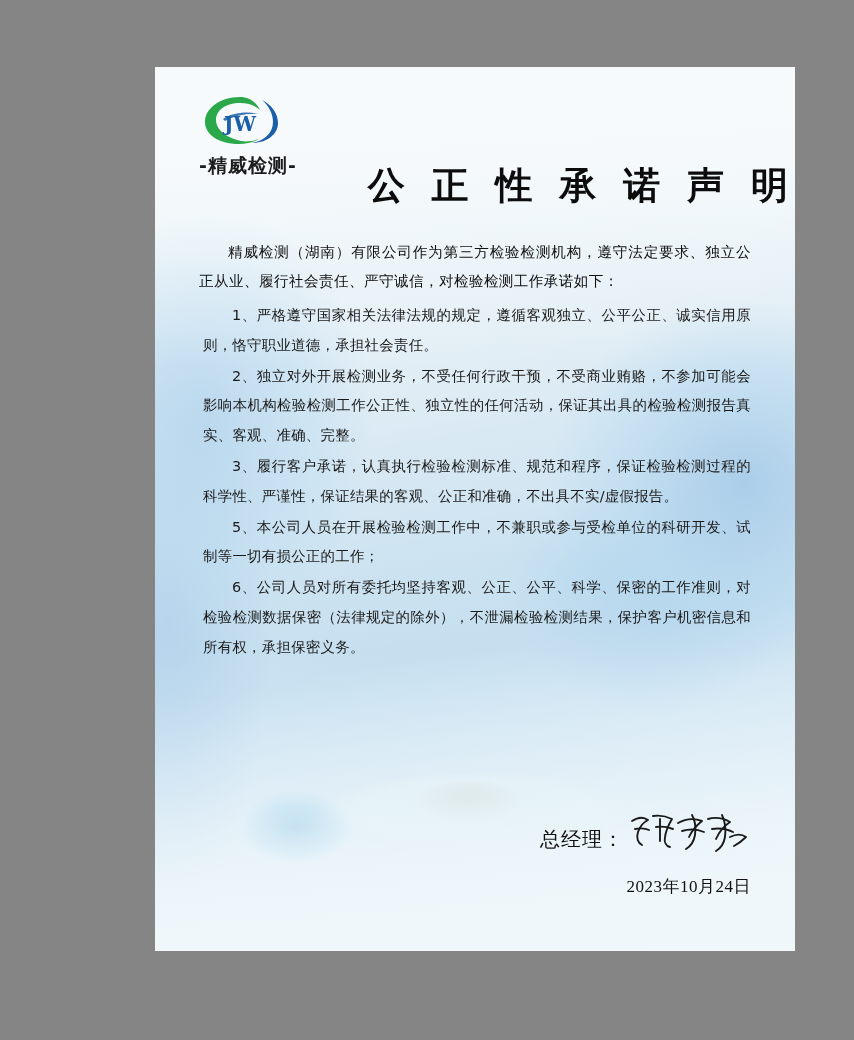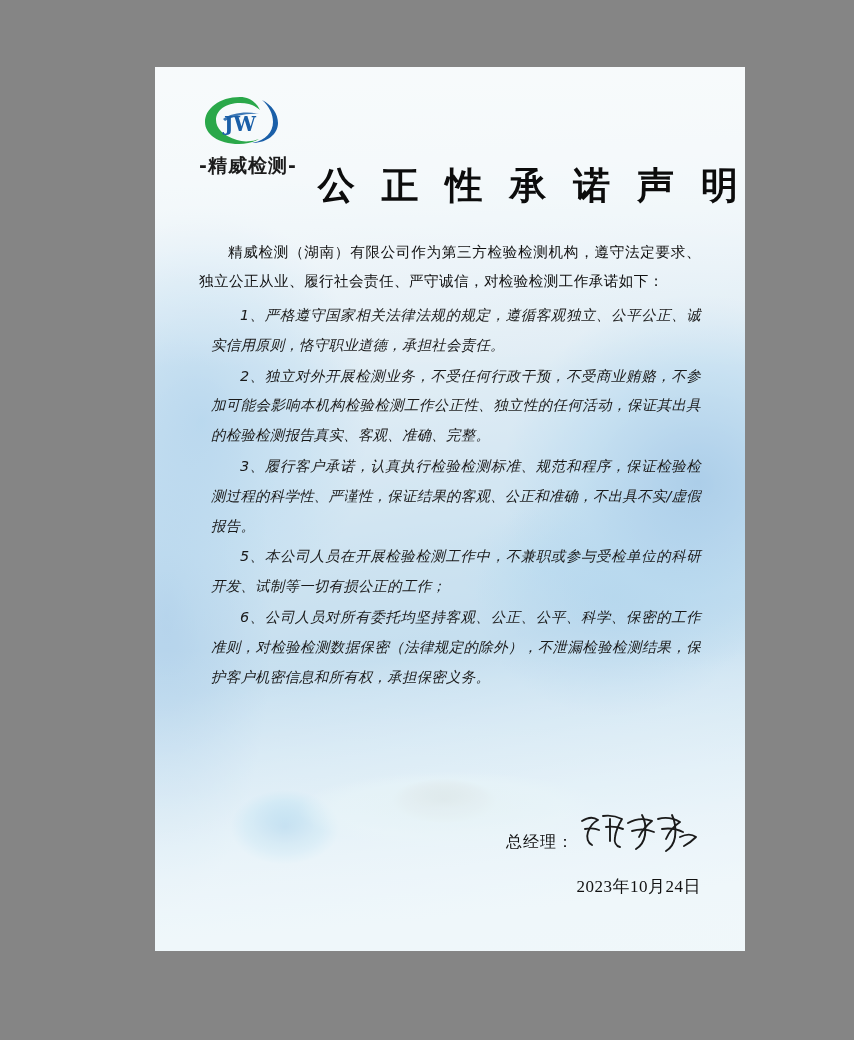--- a/index.html
+++ b/index.html
@@ -11,21 +11,21 @@
     height: 1040px;
     background: #858585;
     font-family: "Liberation Sans", sans-serif;
     overflow: hidden;
   }
 
   #poster {
     position: absolute;
     left: 155px;
     top: 67px;
-    width: 590px;
+    width: 640px;
     height: 884px;
     overflow: hidden;
     background: #eef3f6;
   }
 
   
   .bg-layer {
     position: absolute;
     inset: 0;
   }
@@ -133,35 +133,34 @@
   }
 
   .para {
     font-family: "DejaVu Sans", sans-serif;
     font-size: 14.4px;
     line-height: 2.07;
     letter-spacing: 0.3px;
     text-align: justify;
     text-indent: 29px;
     color: #1a1a1a;
-    margin: 0 0 1px 12px;
-    font-style: italic;
+    margin: 0 0 1px 4px;
   }
 
   .sign-row {
     position: absolute;
     right: 44px;
     top: 740px;
     display: flex;
     align-items: flex-end;
     gap: 2px;
   }
   .sign-label {
     font-family: "DejaVu Sans", sans-serif;
-    font-size: 16px;
+    font-size: 20px;
     color: #111;
     letter-spacing: 1px;
     padding-bottom: 4px;
   }
   .signature {
     width: 125px;
     height: 50px;
     position: relative;
   }
   .signature svg { display: block; }

